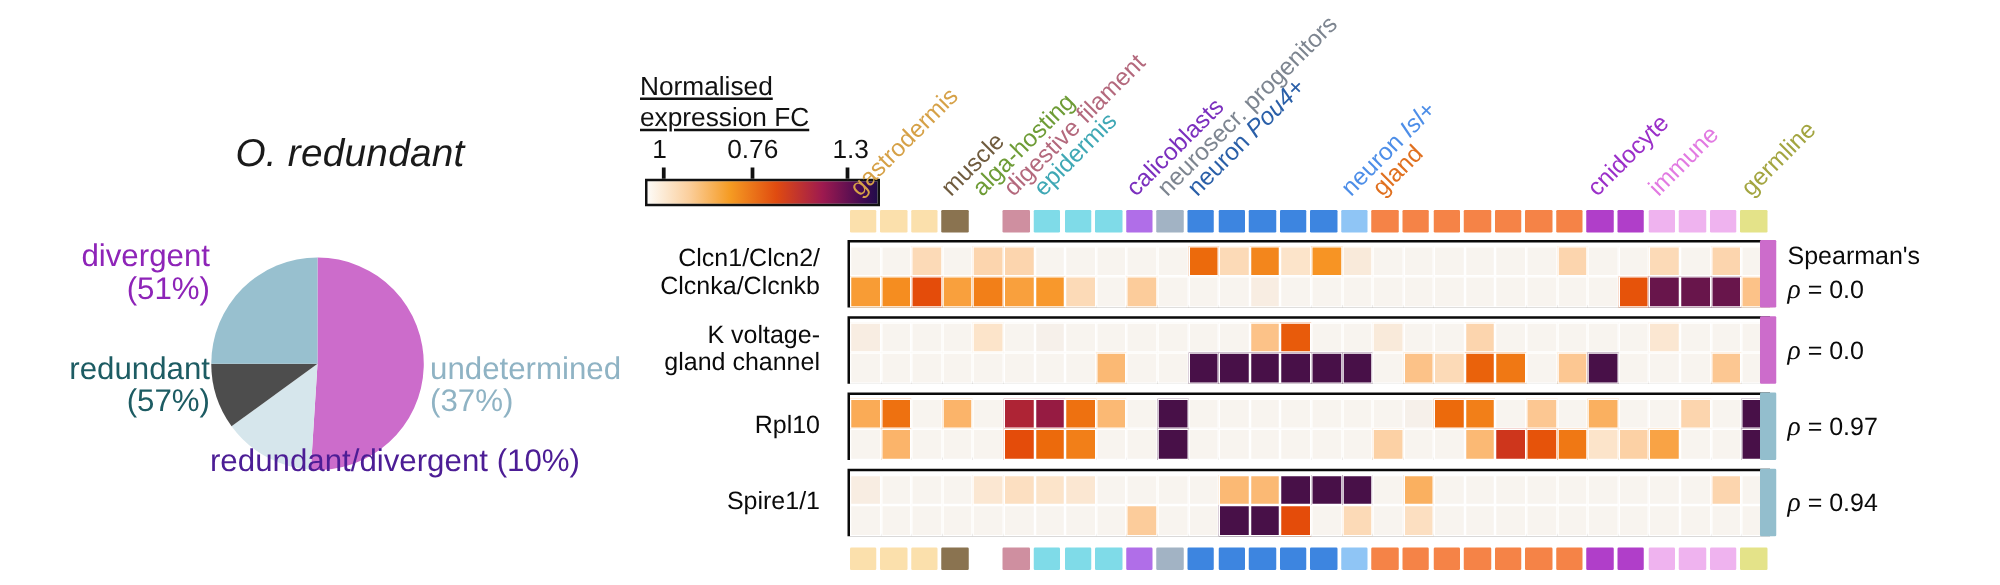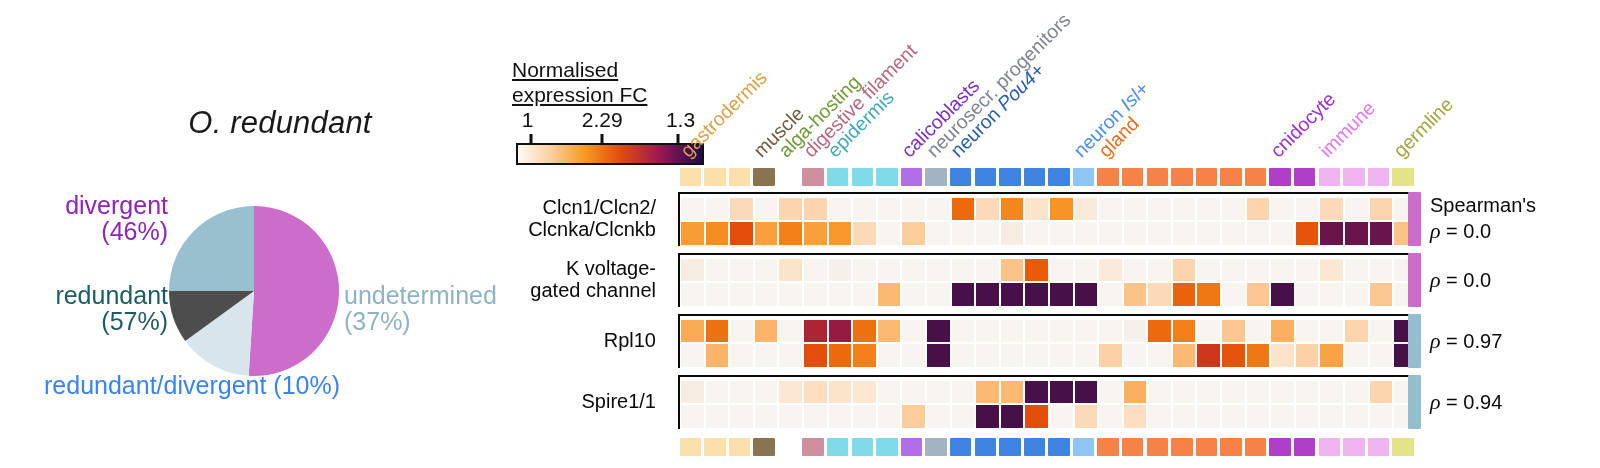--- a/index.html
+++ b/index.html
@@ -15,21 +15,21 @@
     left:130px;top:105px;width:300px;text-align:center;
     font-style:italic;font-size:31px;color:#1a1a1a;letter-spacing:.2px;
   }
   #pie-wrap{left:168px;top:205px;width:172px;height:172px;}
   #pie-svg{display:block;}
 
   .pie-label{font-size:25px;line-height:1.04;white-space:pre;}
   #lbl-divergent{left:10px;top:192px;width:158px;text-align:right;color:#8e24b8;}
   #lbl-redundant{left:2px;top:282px;width:166px;text-align:right;color:#1d5c63;}
   #lbl-undetermined{left:344px;top:282px;width:220px;text-align:left;color:#8fb3c4;}
-  #lbl-rd{left:44px;top:372px;width:420px;text-align:left;color:#3b82f6;}
+  #lbl-rd{left:44px;top:356px;width:420px;text-align:right;color:#4c1d95;}
 
   
   #cb-title{left:512px;top:58px;width:196px;text-align:left;font-size:21px;color:#111;line-height:1.18;text-decoration:underline;}
   #cb-ticklabels{left:512px;top:108px;width:196px;height:26px;}
   #cb-ticklabels span{position:absolute;font-size:21px;color:#111;transform:translateX(-50%);}
   #cb-ticks{left:512px;top:134px;width:196px;height:9px;}
   #cb-ticks i{position:absolute;width:3px;height:9px;background:#111;transform:translateX(-50%);}
   #cb-bar{left:516px;top:143px;width:188px;height:22px;border:2px solid #111;box-sizing:border-box;
           background:linear-gradient(to right,#fdfbf7 0%,#fbcf9d 18%,#f59b22 36%,#e04b10 56%,#9e1a4f 76%,#3f0a52 94%,#210c4a 100%);}
 
@@ -65,32 +65,32 @@
     <g id="pie-slices">
         <path d="M 86 86 L 86.00 1.00 A 85 85 0 1 1 80.66 170.83 Z" fill="#cc6ccb"></path>
         <path d="M 86 86 L 80.66 170.83 A 85 85 0 0 1 17.23 135.96 Z" fill="#d6e6ec"></path>
         <path d="M 86 86 L 17.23 135.96 A 85 85 0 0 1 1.00 86.00 Z" fill="#4d4d4d"></path>
         <path d="M 86 86 L 1.00 86.00 A 85 85 0 0 1 86.00 1.00 Z" fill="#98c0cf"></path>
       </g>
   </svg>
 </div>
 
 <div class="abs pie-label" id="lbl-divergent">divergent
-(46%)</div>
+(51%)</div>
 <div class="abs pie-label" id="lbl-redundant">redundant
 (57%)</div>
 <div class="abs pie-label" id="lbl-undetermined">undetermined
 (37%)</div>
 <div class="abs pie-label" id="lbl-rd">redundant/divergent (10%)</div>
 
 <div class="abs" id="cb-title">Normalised
 expression FC</div>
 <div class="abs" id="cb-ticklabels">
     <span style="left: 8%; top: 0px;">1</span>
-    <span style="left: 46%; top: 0px;">2.29</span>
+    <span style="left: 46%; top: 0px;">0.76</span>
     <span style="left: 86%; top: 0px;">1.3</span>
   </div>
 <div class="abs" id="cb-ticks">
     <i style="left: 19.04px;"></i>
     <i style="left: 90.48px;"></i>
     <i style="left: 165.68px;"></i>
   </div>
 <div class="abs" id="cb-bar"></div>
 
 <div class="abs" id="toplabels" style="left: 678px; top: 0px; width: 738px; height: 168px;">
@@ -105,21 +105,21 @@
     <div class="toplab" style="left: 407.13px; bottom: 6px; color: rgb(77, 142, 232);">neuron <i>Isl+</i></div>
     <div class="toplab" style="left: 431.73px; bottom: 6px; color: rgb(224, 112, 31);">gland</div>
     <div class="toplab" style="left: 603.93px; bottom: 6px; color: rgb(155, 48, 201);">cnidocyte</div>
     <div class="toplab" style="left: 653.13px; bottom: 6px; color: rgb(226, 122, 226);">immune</div>
     <div class="toplab" style="left: 726.93px; bottom: 6px; color: rgb(163, 165, 64);">germline</div>
   </div>
 <div class="abs" id="rowlabels">
     <div class="rowlab" style="top: 28px; right: 12px;">Clcn1/Clcn2/
 Clcnka/Clcnkb</div>
     <div class="rowlab" style="top: 89px; right: 12px;">K voltage-
-gated channel</div>
+gland channel</div>
     <div class="rowlab" style="top: 161px; right: 12px;">Rpl10</div>
     <div class="rowlab" style="top: 222px; right: 12px;">Spire1/1</div>
   </div>
 <div class="abs" id="hm">
   <div class="colbar" id="colbar-top" style="width: 738px;">
       <div class="cc" style="width: 21.4px; background: rgb(251, 224, 172);"></div>
       <div class="cc" style="width: 21.4px; background: rgb(251, 224, 172);"></div>
       <div class="cc" style="width: 21.4px; background: rgb(251, 224, 172);"></div>
       <div class="cc" style="width: 21.4px; background: rgb(138, 115, 80);"></div>
       <div class="cc" style="width: 21.4px;"></div>

